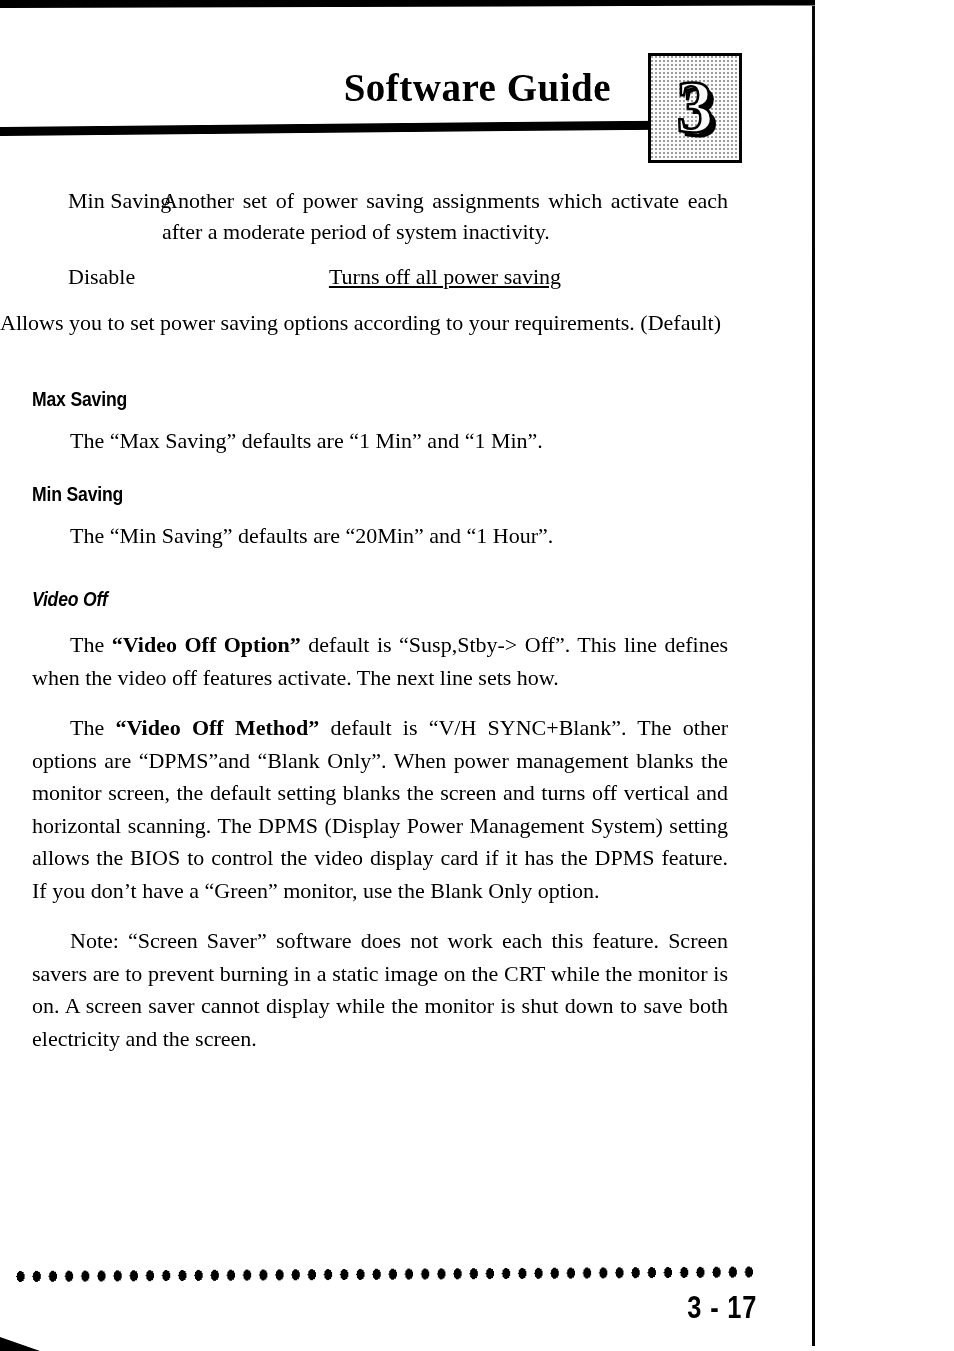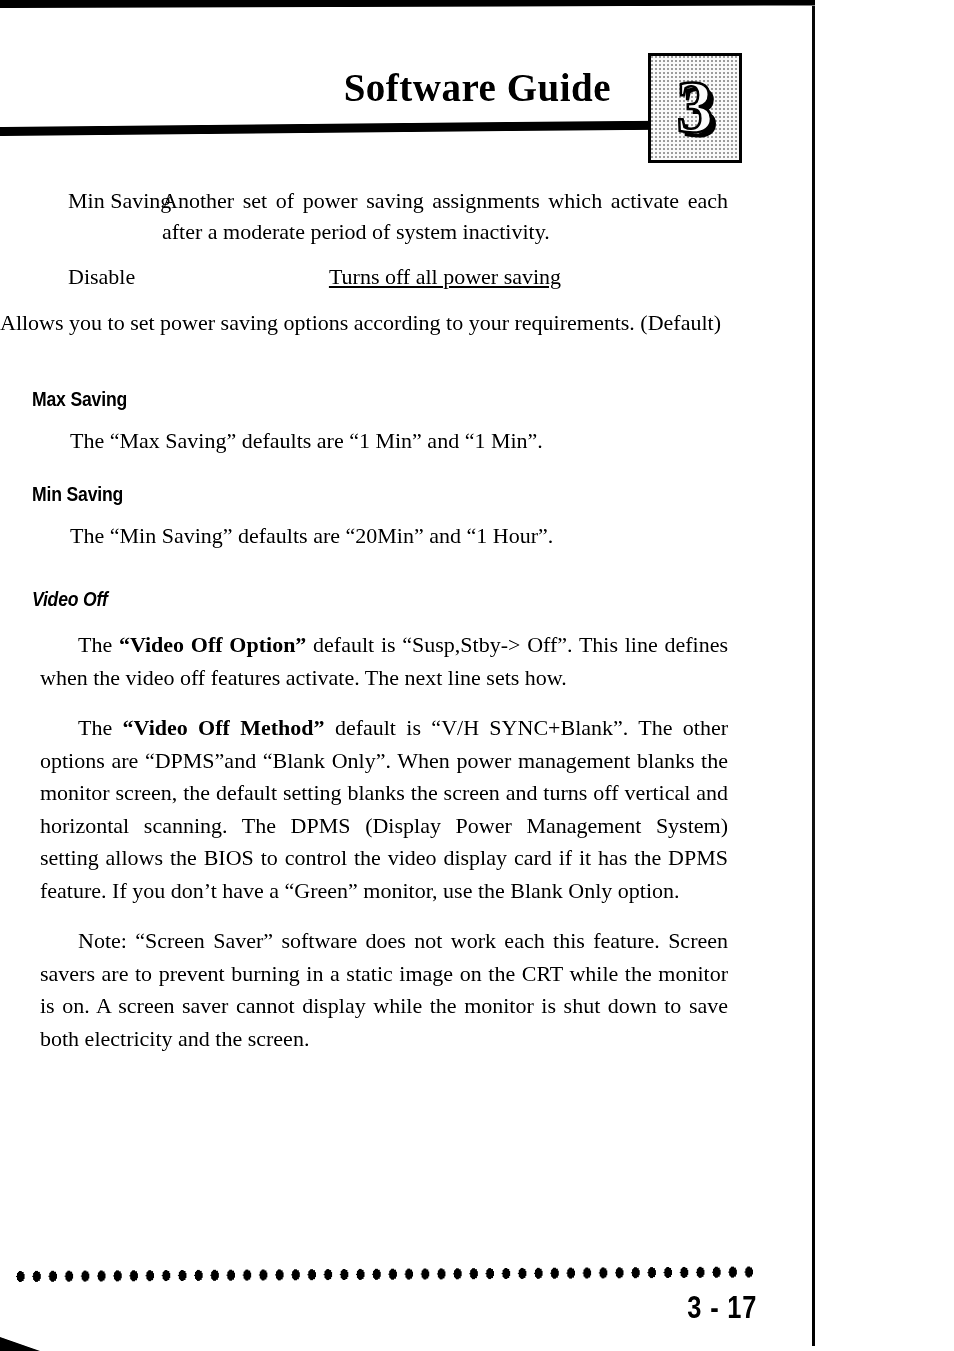--- a/index.html
+++ b/index.html
@@ -157,21 +157,21 @@
   .sec-body {
     margin: 14px 0 0 0;
     padding-left: 70px;
     padding-right: 120px;
     font-size: 22px;
     line-height: 32px;
   }
 
   
   .para {
-    margin: 18px 0 0 8px;
+    margin: 18px 0 0 0;
     padding-left: 32px;
     padding-right: 88px;
     font-size: 22px;
     line-height: 32.5px;
     text-align: justify;
     text-indent: 38px;
     hyphens: none;
   }
   .para b { font-weight: bold; }
 

